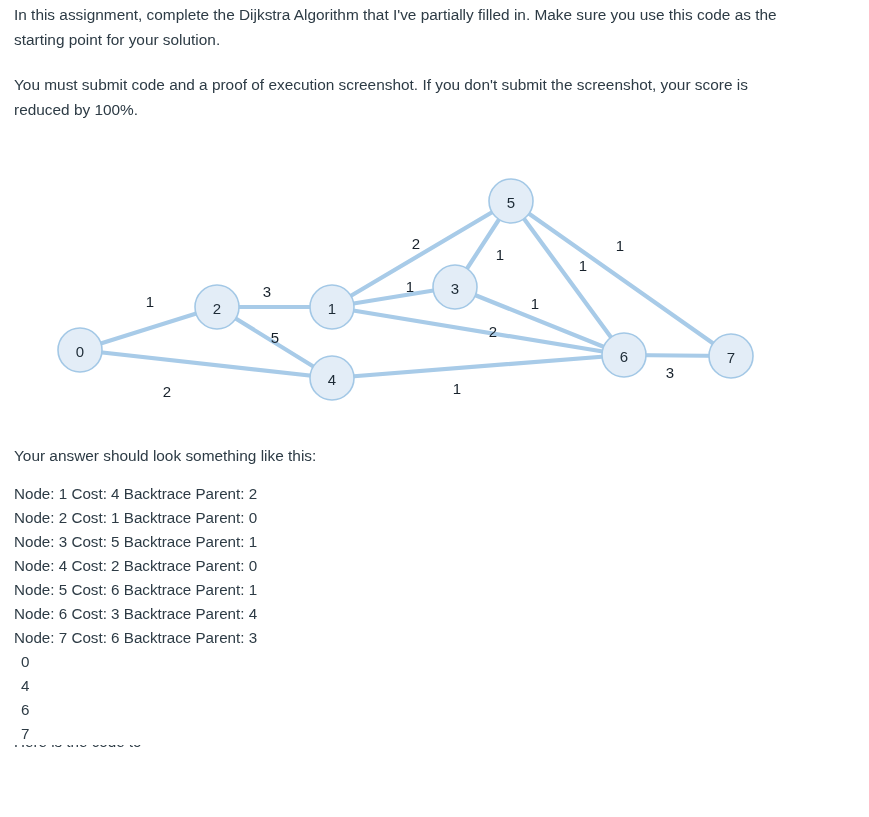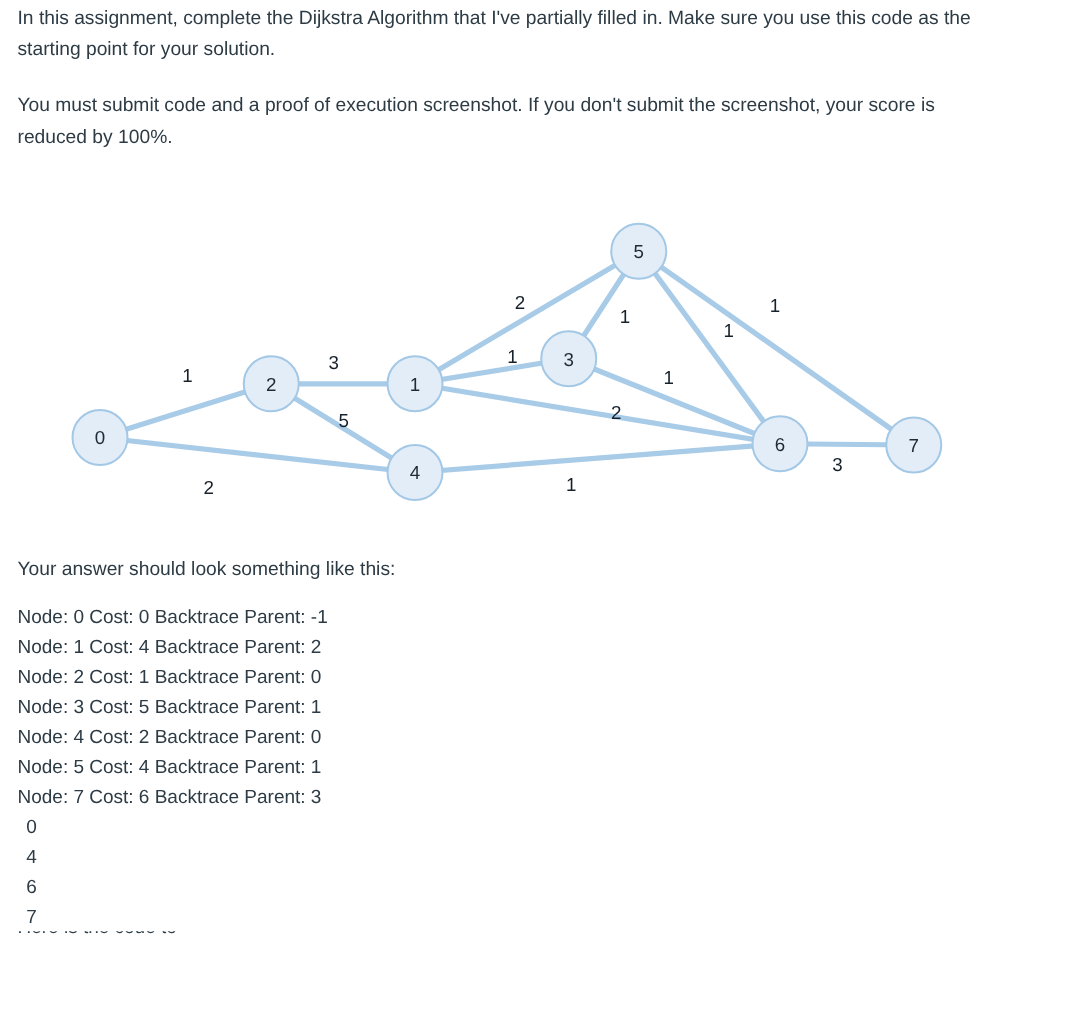--- a/index.html
+++ b/index.html
@@ -164,26 +164,26 @@
           <text x="610" y="334" class="node-text">6</text>
           <circle cx="717" cy="334" r="22" class="node-circle" fill="#e3edf7" stroke="#a3c8e6"></circle>
           <text x="717" y="335" class="node-text">7</text>
         </g>
     </svg>
   </div>
 
   <div class="answer">
     <p class="answer-lead">Your answer should look something like this:</p>
     <div class="result-block" id="result-block">
-        <div class="result-line">Node: 0 Cost: 0 Backtrace Parent: -1</div>
         <div class="result-line">Node: 1 Cost: 4 Backtrace Parent: 2</div>
         <div class="result-line">Node: 2 Cost: 1 Backtrace Parent: 0</div>
         <div class="result-line">Node: 3 Cost: 5 Backtrace Parent: 1</div>
         <div class="result-line">Node: 4 Cost: 2 Backtrace Parent: 0</div>
-        <div class="result-line">Node: 5 Cost: 4 Backtrace Parent: 1</div>
+        <div class="result-line">Node: 5 Cost: 6 Backtrace Parent: 1</div>
+        <div class="result-line">Node: 6 Cost: 3 Backtrace Parent: 4</div>
         <div class="result-line">Node: 7 Cost: 6 Backtrace Parent: 3</div>
       </div>
     <div id="path-block">
         <div class="path-item">0</div>
         <div class="path-item">4</div>
         <div class="path-item">6</div>
         <div class="path-item">7</div>
       </div>
   </div>
 

